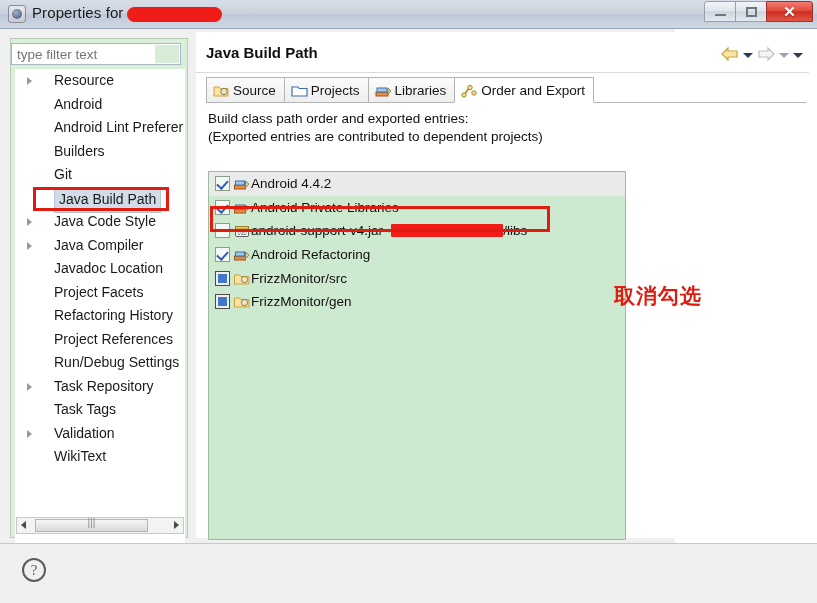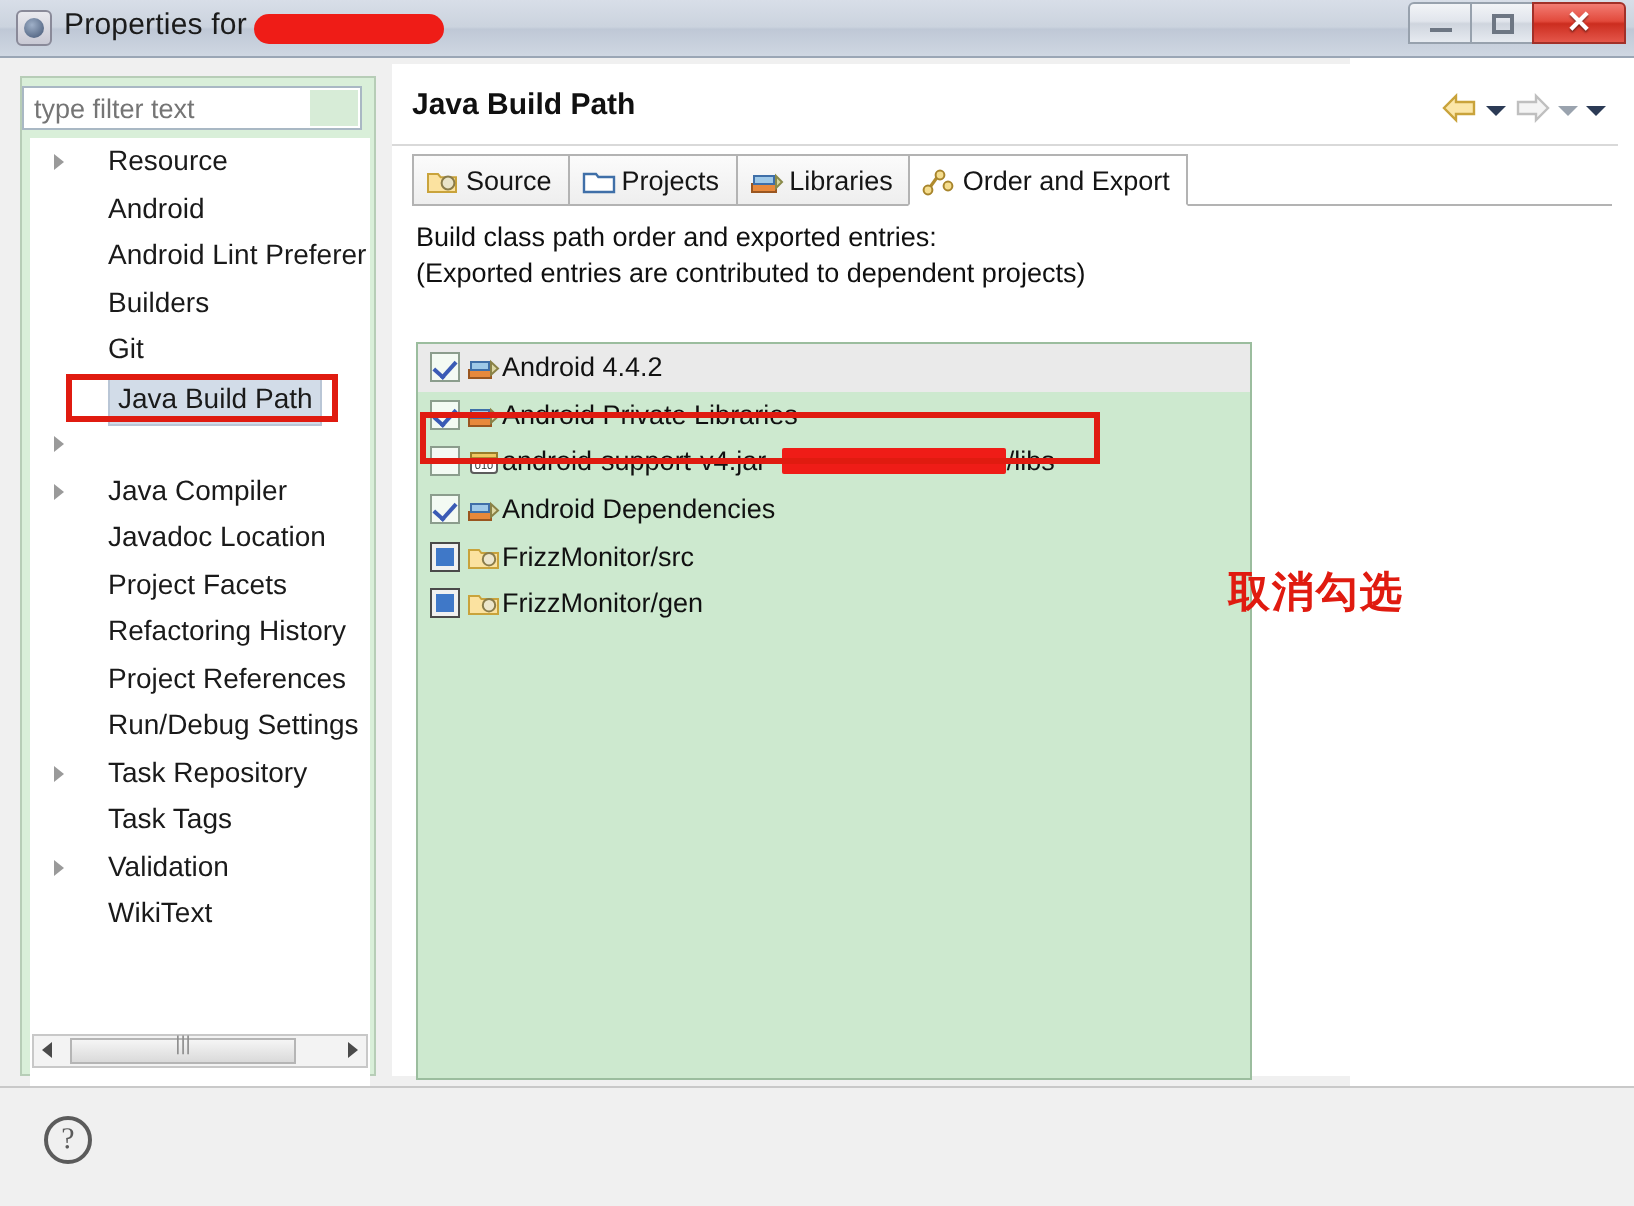--- a/index.html
+++ b/index.html
@@ -272,21 +272,21 @@
     <div class="filterbox">
       <input type="text" placeholder="type filter text" style="">
     </div>
     <div class="tree" id="tree">
         <div class="tree-item"><span class="arrow"></span><span class="lbl">Resource</span></div>
         <div class="tree-item"><span class="lbl">Android</span></div>
         <div class="tree-item"><span class="lbl">Android Lint Preferer</span></div>
         <div class="tree-item"><span class="lbl">Builders</span></div>
         <div class="tree-item"><span class="lbl">Git</span></div>
         <div class="tree-item selected"><span class="lbl">Java Build Path</span></div>
-        <div class="tree-item"><span class="arrow"></span></div>
+        <div class="tree-item"><span class="arrow"></span><span class="lbl">Java Code Style</span></div>
         <div class="tree-item"><span class="arrow"></span><span class="lbl">Java Compiler</span></div>
         <div class="tree-item"><span class="lbl">Javadoc Location</span></div>
         <div class="tree-item"><span class="lbl">Project Facets</span></div>
         <div class="tree-item"><span class="lbl">Refactoring History</span></div>
         <div class="tree-item"><span class="lbl">Project References</span></div>
         <div class="tree-item"><span class="lbl">Run/Debug Settings</span></div>
         <div class="tree-item"><span class="arrow"></span><span class="lbl">Task Repository</span></div>
         <div class="tree-item"><span class="lbl">Task Tags</span></div>
         <div class="tree-item"><span class="arrow"></span><span class="lbl">Validation</span></div>
         <div class="tree-item"><span class="lbl">WikiText</span></div>
@@ -358,21 +358,21 @@
             </svg></span><span class="rowtext">Android Private Libraries</span></div>
         <div class="row"><span class="cb "></span><span class="ricon"><svg width="16" height="15" viewBox="0 0 16 15">
               <rect x="1.5" y="2.5" width="13" height="10" rx="1.5" fill="#ffffff" stroke="#5c5c5c"></rect>
               <rect x="1.5" y="2.5" width="13" height="2.6" fill="#f0c861" stroke="#9a7c2a"></rect>
               <text x="8" y="10.5" font-size="5.5" text-anchor="middle" fill="#333" font-family="Liberation Sans">010</text>
             </svg></span><span class="rowtext">android-support-v4.jar -</span><span class="redact-path"></span><span>/libs</span></div>
         <div class="row"><span class="cb checked"></span><span class="ricon"><svg width="16" height="15" viewBox="0 0 16 15">
               <rect x="0.5" y="8" width="11" height="4" fill="#e8893c" stroke="#9a5620"></rect>
               <rect x="1.5" y="4" width="9" height="4" fill="#9fc9e8" stroke="#3f6fa8"></rect>
               <path d="M11.5 4l3.5 3.2-3.5 3.2z" fill="#ddd8a4" stroke="#8a8247"></path>
-            </svg></span><span class="rowtext">Android Dependencies</span></div>
+            </svg></span><span class="rowtext">Android Refactoring</span></div>
         <div class="row"><span class="cb filled"></span><span class="ricon"><svg width="16" height="15" viewBox="0 0 16 15">
               <path d="M0.5 3h5l1.2 1.5H15V12H0.5z" fill="#fbe2a0" stroke="#c9a33b"></path>
               <circle cx="10.5" cy="7.6" r="3.1" fill="#ece6cc" stroke="#8a7c4a"></circle>
             </svg></span><span class="rowtext">FrizzMonitor/src</span></div>
         <div class="row"><span class="cb filled"></span><span class="ricon"><svg width="16" height="15" viewBox="0 0 16 15">
               <path d="M0.5 3h5l1.2 1.5H15V12H0.5z" fill="#fbe2a0" stroke="#c9a33b"></path>
               <circle cx="10.5" cy="7.6" r="3.1" fill="#ece6cc" stroke="#8a7c4a"></circle>
             </svg></span><span class="rowtext">FrizzMonitor/gen</span></div>
       </div>
     <div class="cn-note">取消勾选</div>

